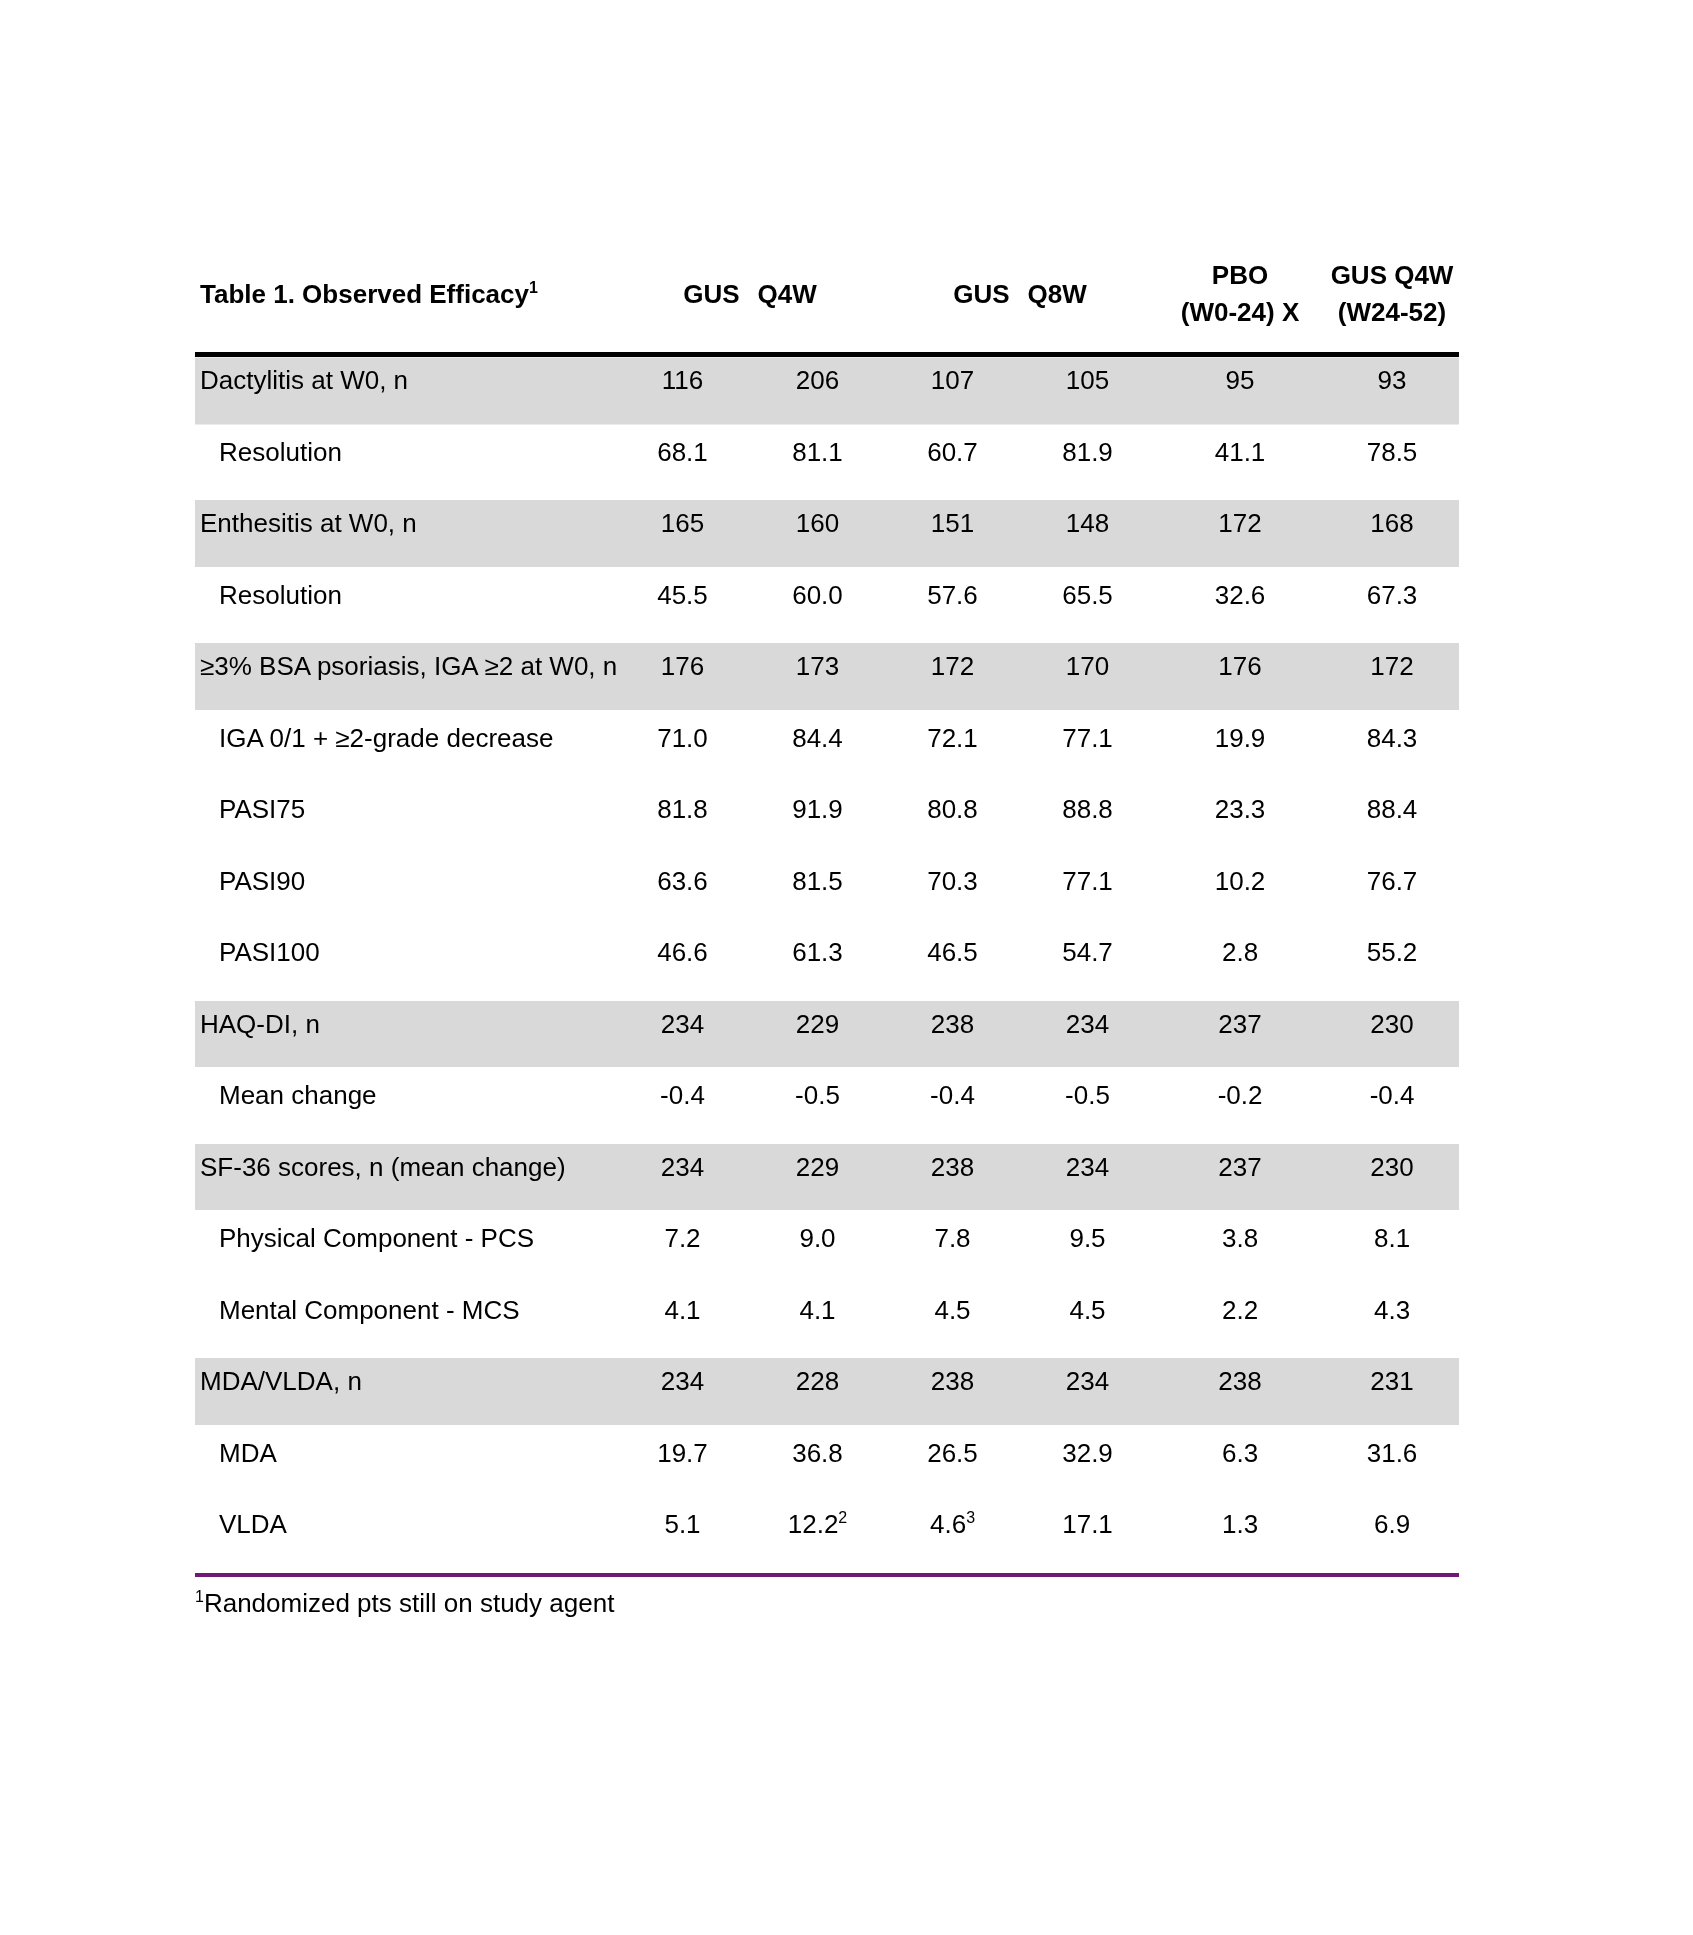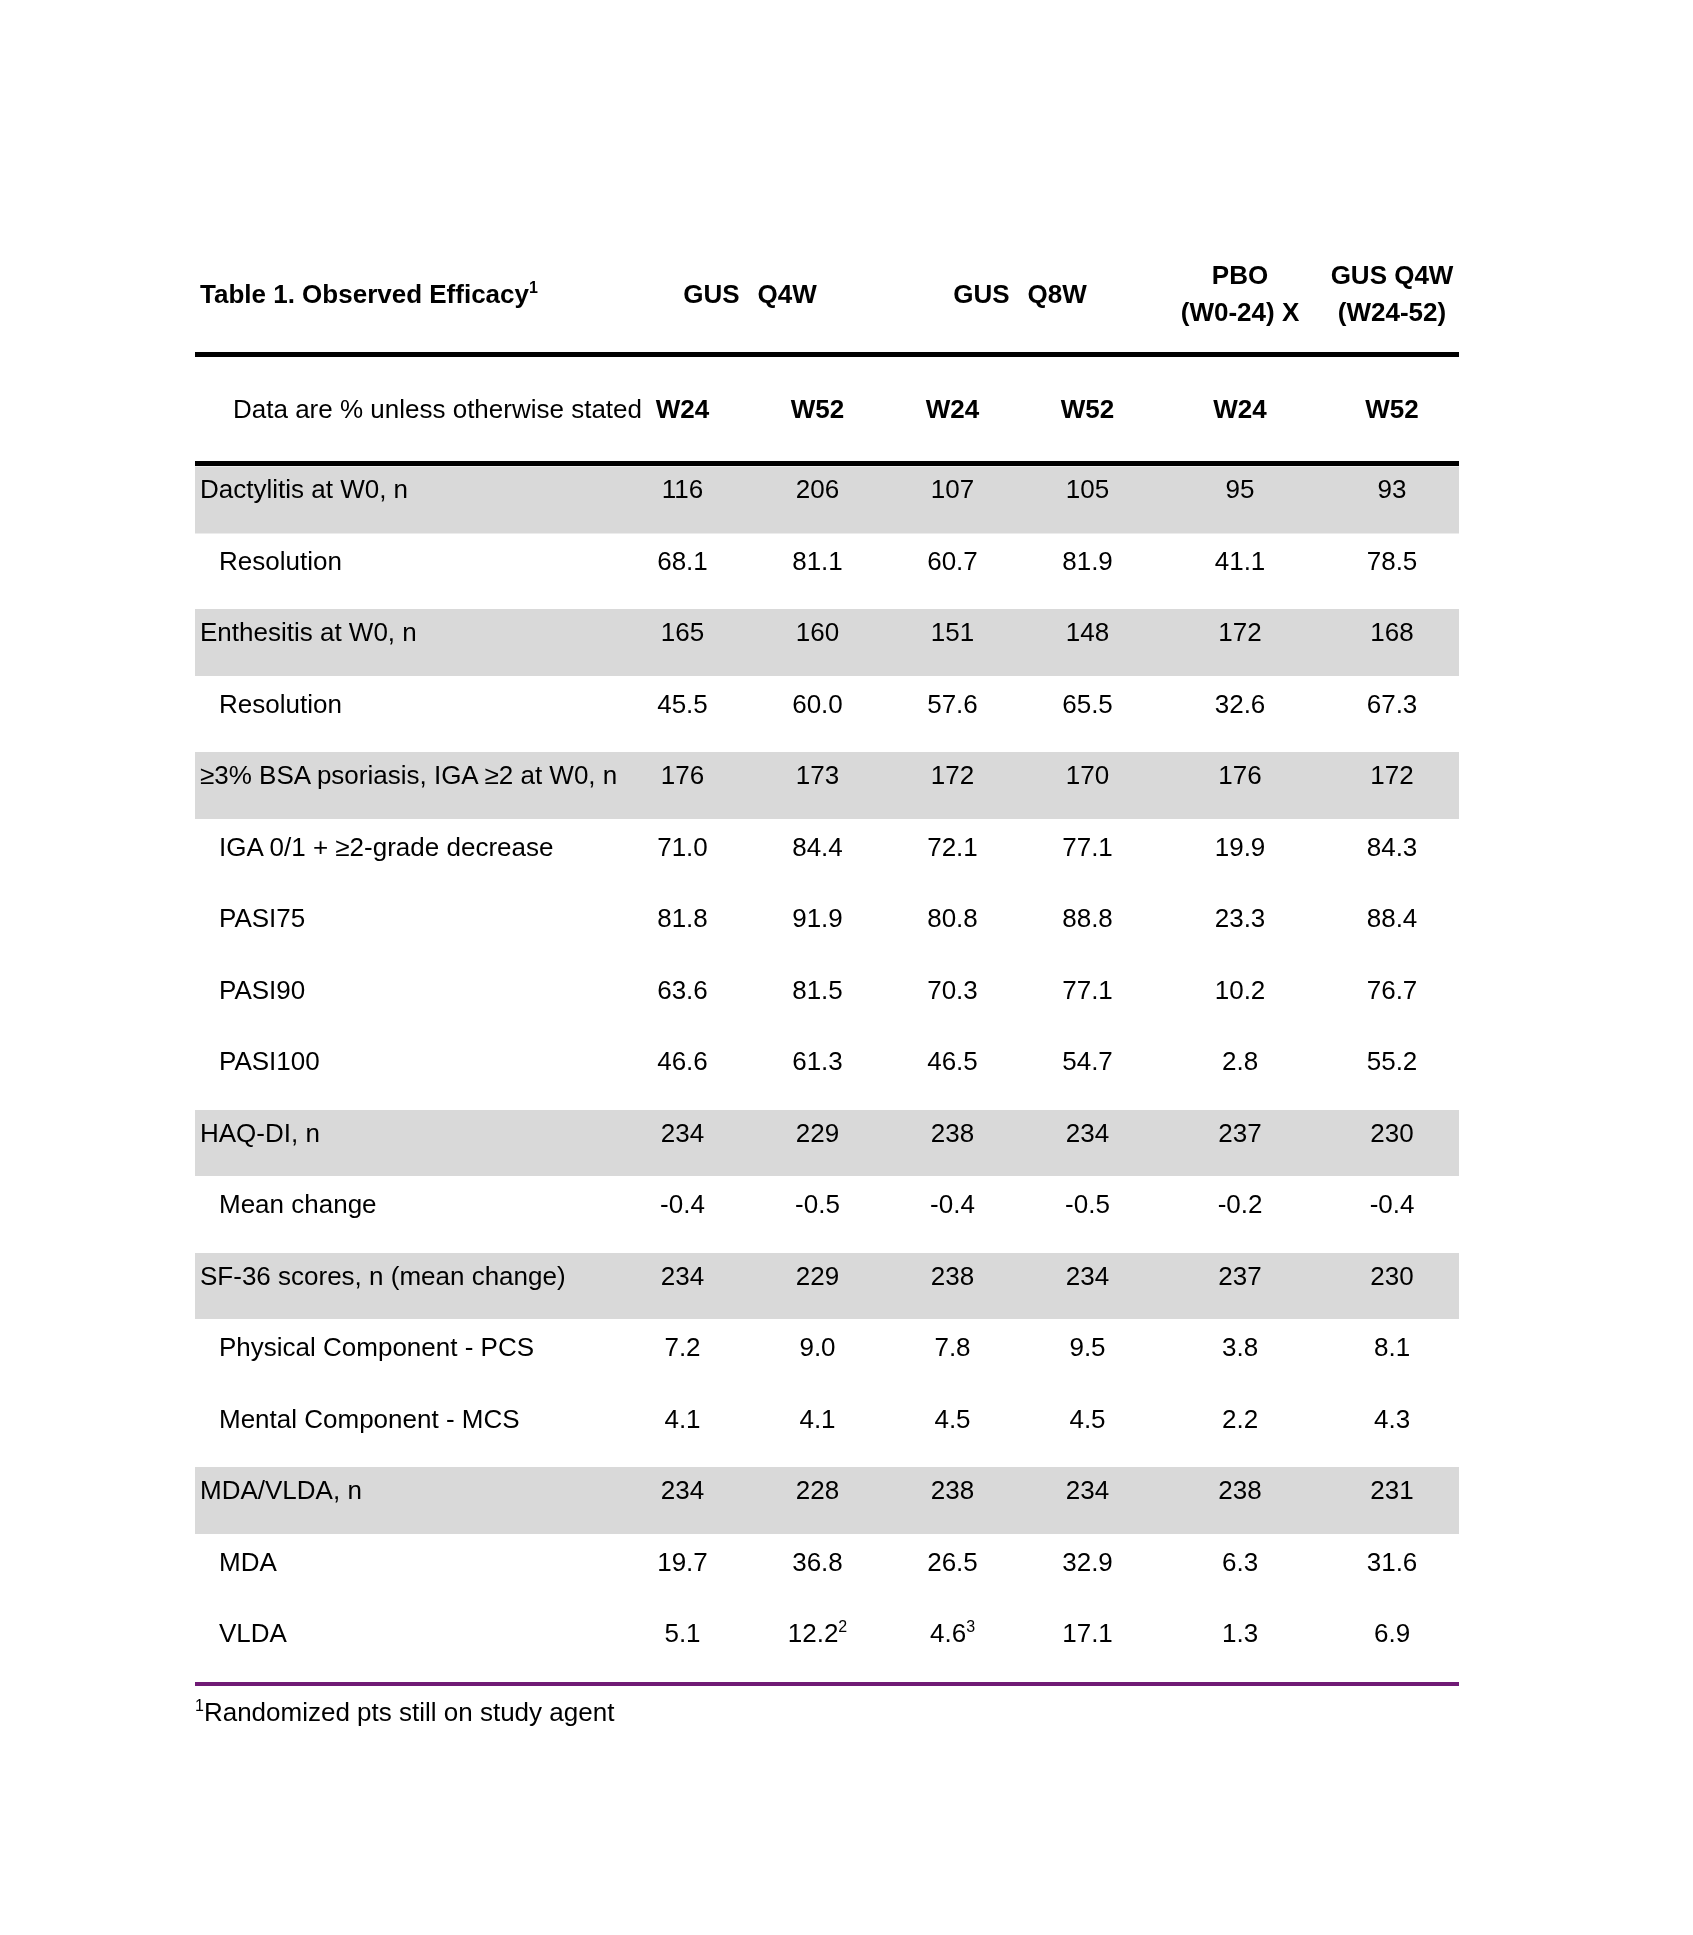--- a/index.html
+++ b/index.html
@@ -109,29 +109,20 @@
         </td>
         <td class="twoline-cell">
           <div>PBO</div>
           <div>(W0-24) X</div>
         </td>
         <td class="twoline-cell">
           <div>GUS Q4W</div>
           <div>(W24-52)</div>
         </td>
       </tr>
-      <tr class="subheader-row">
-        <td class="sub-label-cell">Data are % unless otherwise stated</td>
-        <td class="week-cell">W24</td>
-        <td class="week-cell">W52</td>
-        <td class="week-cell">W24</td>
-        <td class="week-cell">W52</td>
-        <td class="week-cell">W24</td>
-        <td class="week-cell">W52</td>
-      </tr>
     </thead>
     <tbody id="table-body">
         <tr class="shaded">
           <td class="label-cell"><span class="b">Dactylitis at W0,</span><span> n</span></td>
           <td class="value-cell">116</td>
           <td class="value-cell">206</td>
           <td class="value-cell">107</td>
           <td class="value-cell">105</td>
           <td class="value-cell">95</td>
           <td class="value-cell">93</td>

